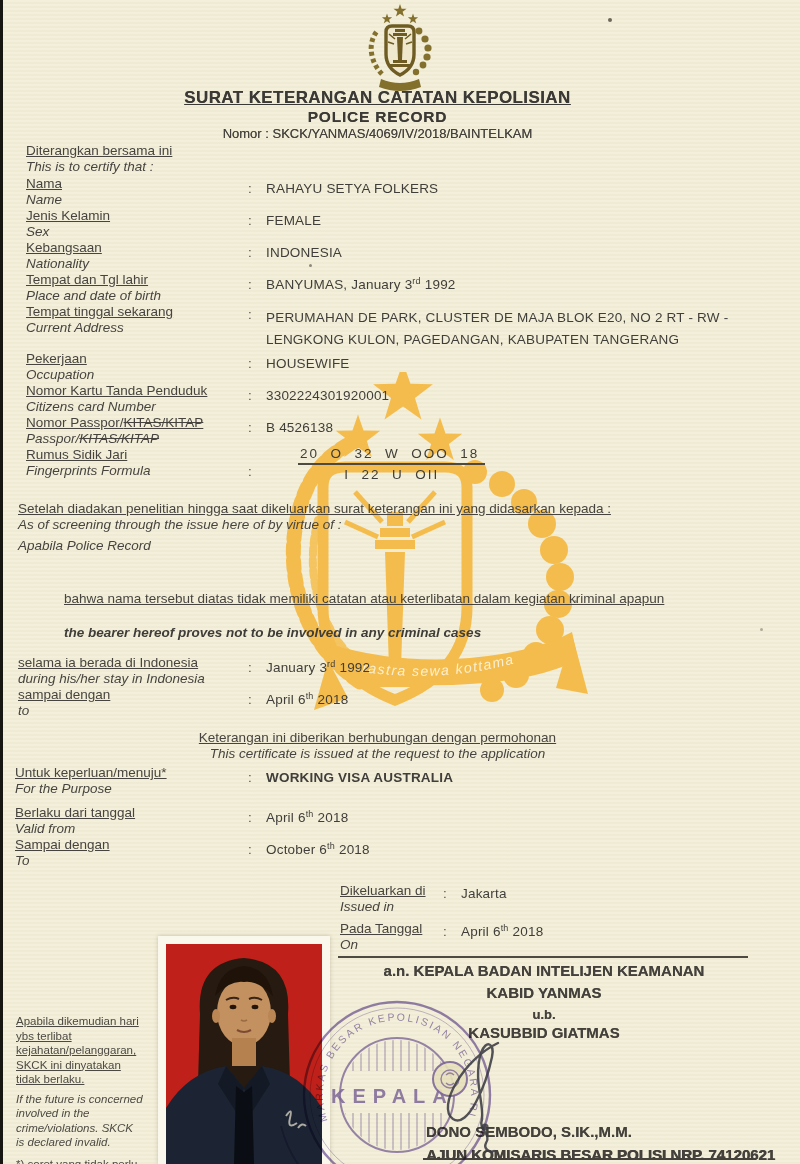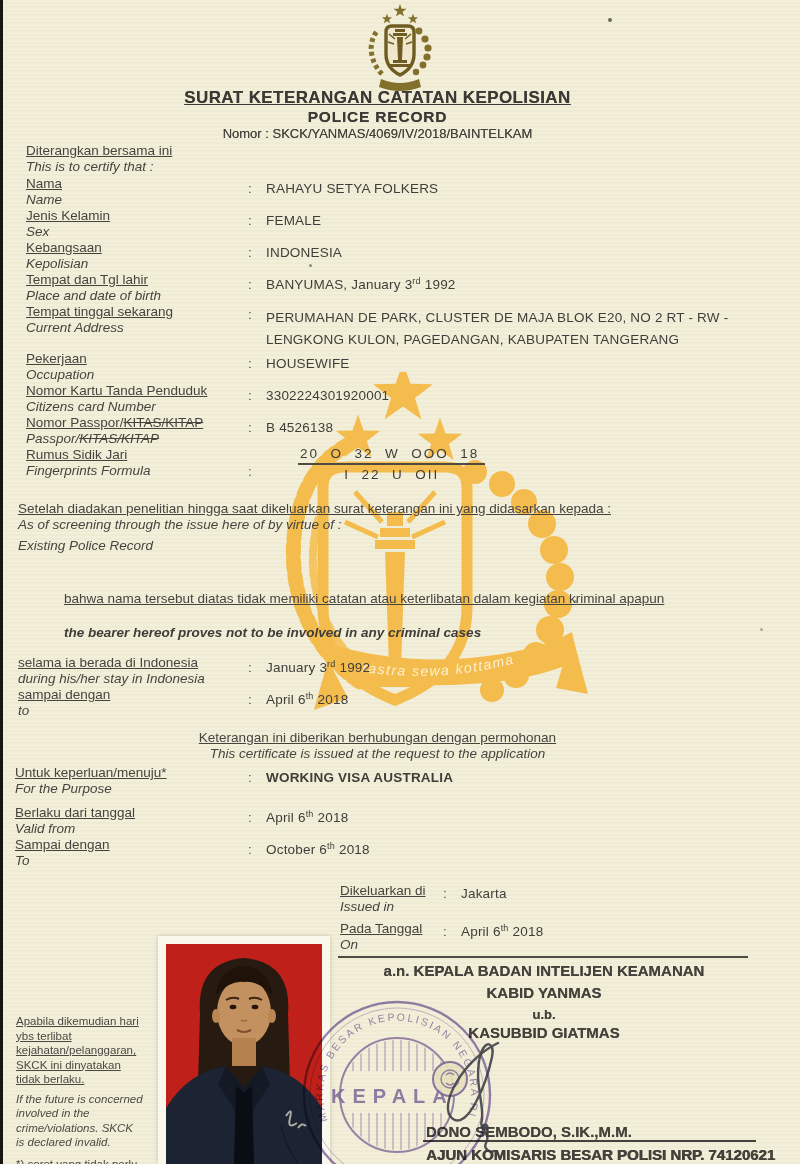--- a/index.html
+++ b/index.html
@@ -142,21 +142,21 @@
       </div>
     <div class="fval">
         <span class="colon">:</span>
         <span class="val">FEMALE</span>
       </div>
   </div>
 
   <div class="abs frow" style="top:240px">
     <div class="lab">
         <span class="u">Kebangsaan</span>
-        <span class="it">Kepolisian</span>
+        <span class="it">Nationality</span>
       </div>
     <div class="fval">
         <span class="colon">:</span>
         <span class="val">INDONESIA</span>
       </div>
   </div>
 
   <div class="abs frow" style="top:272px">
     <div class="lab">
         <span class="u">Tempat dan Tgl lahir</span>
@@ -226,21 +226,21 @@
       </div>
     </div>
   </div>
 
   <div class="abs lab" style="left:18px;top:501px;width:770px">
     <span class="u">Setelah diadakan penelitian hingga saat dikeluarkan surat keterangan ini yang didasarkan kepada :</span>
       <span class="it">As of screening through the issue here of by virtue of :</span>
   </div>
 
   <div class="abs lab" style="left:18px;top:538px;width:770px">
-      <span class="it">Existing Police Record</span>
+      <span class="it">Apabila Police Record</span>
   </div>
 
   <div class="abs u" style="left:64px;top:591px;width:730px;font-size:13.5px">bahwa nama tersebut diatas tidak memiliki catatan atau keterlibatan dalam kegiatan kriminal apapun</div>
   <div class="abs b it" style="left:64px;top:625px;width:730px;font-size:13.5px;color:#3f3d39">the bearer hereof proves not to be involved in any criminal cases</div>
 
   <div class="abs frow2" style="top:655px">
     <div class="lab">
         <span class="u">selama ia berada di Indonesia</span>
         <span class="it">during his/her stay in Indonesia</span>
       </div>
@@ -313,21 +313,21 @@
         <span class="colon">:</span>
         <span class="val"><span>April 6</span><span class="sup">th</span><span> 2018</span></span>
       </div>
   </div>
 
   <div class="abs" style="left:338px;top:956px;width:410px;border-top:2px solid #4d4a44"></div>
   <div class="abs sig soft" style="top:962px;font-size:15px">a.n. KEPALA BADAN INTELIJEN KEAMANAN</div>
   <div class="abs sig soft" style="top:984px;font-size:15px">KABID YANMAS</div>
   <div class="abs sig soft" style="top:1007px;font-size:13px">u.b.</div>
   <div class="abs sig soft" style="top:1024px;font-size:15px">KASUBBID GIATMAS</div>
-  <div class="abs b soft" style="left:423px;top:1123px;width:330px;font-size:15px;border-bottom:2px solid #44413c;padding-bottom:0;padding-left:3px;color:#44413c">DONO SEMBODO, S.IK.,M.M.</div>
+  <div class="abs b soft" style="left:423px;top:1123px;width:330px;font-size:15px;border-bottom:2px solid #44413c;padding-bottom:18px;padding-left:3px;color:#44413c">DONO SEMBODO, S.IK.,M.M.</div>
   <div class="abs b soft" style="left:426px;top:1146px;font-size:15px;white-space:nowrap;color:#44413c;text-shadow:.6px 0 0 #44413c">AJUN KOMISARIS BESAR POLISI NRP. 74120621</div>
 
   <div class="photo-frame abs">
     <svg width="172" height="228" viewBox="0 0 172 228">
       <rect x="8" y="8" width="156" height="220" fill="#bf2019"></rect>
       <path d="M42,78 Q38,26 86,22 Q134,26 130,78 L132,148 Q122,160 108,158 L64,158 Q50,160 40,148 Z" fill="#271a10"></path>
       <ellipse cx="86" cy="76" rx="27" ry="34" fill="#c3915f"></ellipse>
       <path d="M57,60 Q62,32 86,30 Q110,32 115,60 Q100,44 86,46 Q72,44 57,60 Z" fill="#1f1309"></path>
       <ellipse cx="58" cy="80" rx="4" ry="7" fill="#b98654"></ellipse>
       <ellipse cx="114" cy="80" rx="4" ry="7" fill="#b98654"></ellipse>

